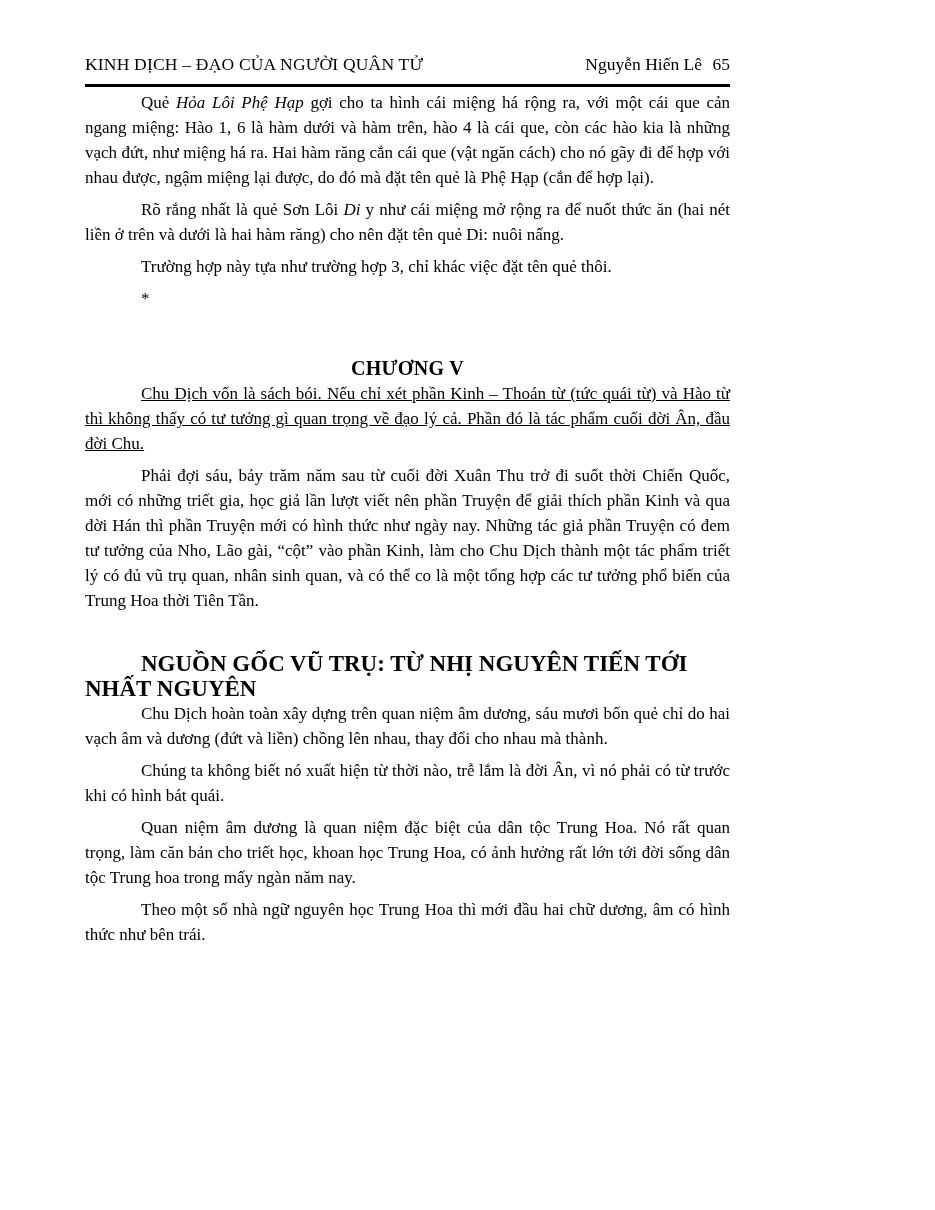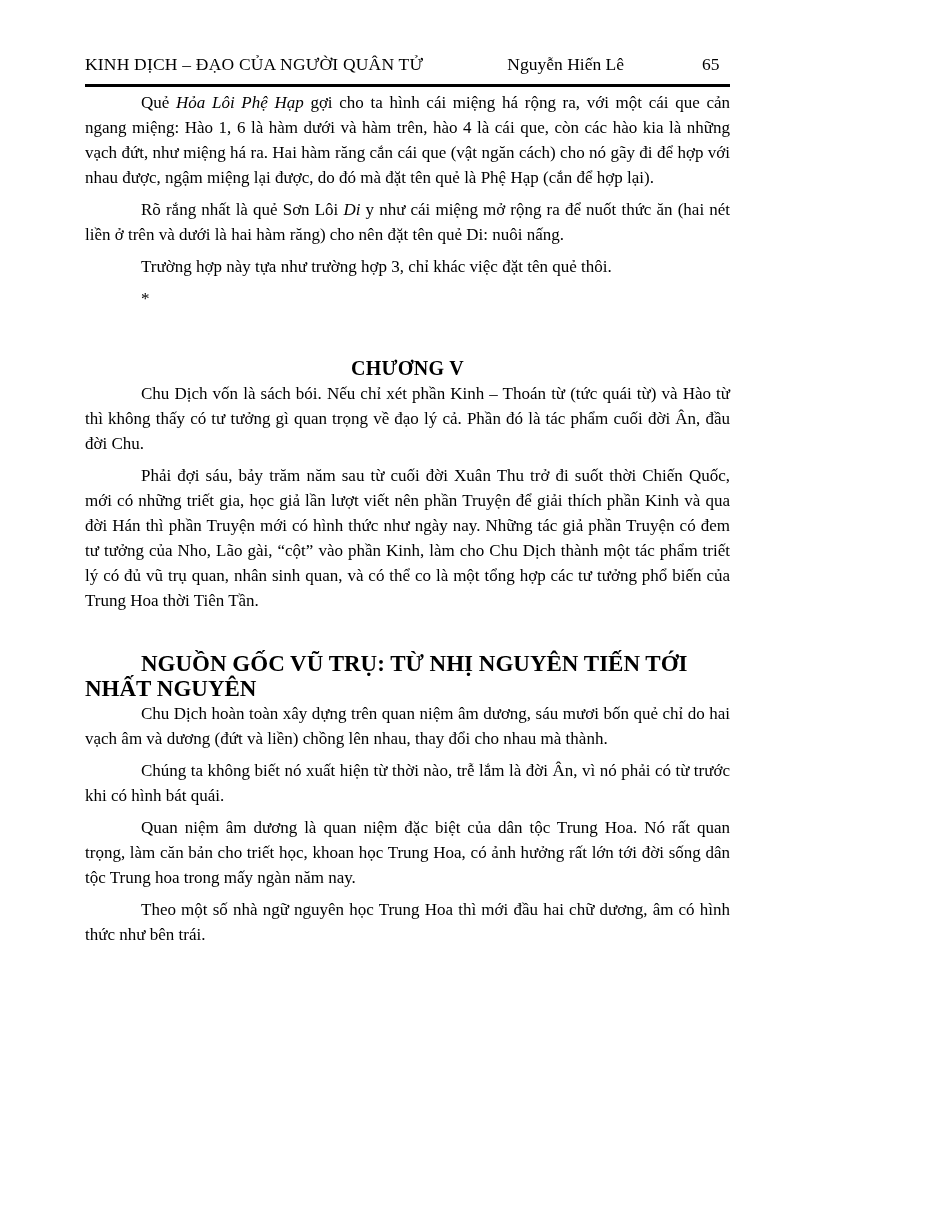--- a/index.html
+++ b/index.html
@@ -25,25 +25,24 @@
     display: flex;
     align-items: baseline;
     padding-top: 54px;
     font-size: 17.5px;
   }
   .header .book-title {
     flex: 1;
     letter-spacing: 0.2px;
   }
   .header .author {
-    margin-right: 78px;
   }
   .header .pagenum {
     width: 28px;
-    text-align: left;
+    text-align: right;
   }
   .header-rule {
     border: none;
     border-top: 3px solid #000000;
     margin: 9px 0 0 0;
   }
   
   .body-text {
     padding-top: 3px;
     font-size: 17px;
@@ -68,20 +67,21 @@
     font-weight: bold;
     font-size: 20px;
     line-height: 25px;
     letter-spacing: 0.3px;
   }
   .chapter-subtitle {
     margin-top: 8px;
   }
   .after-chapter {
     margin-top: 43px;
+    text-decoration: underline;
   }
   .section-heading {
     font-weight: bold;
     font-size: 23px;
     line-height: 25px;
     margin: 38px 0 0 0;
     text-indent: 56px;
     text-align: left;
   }
   .after-section {

